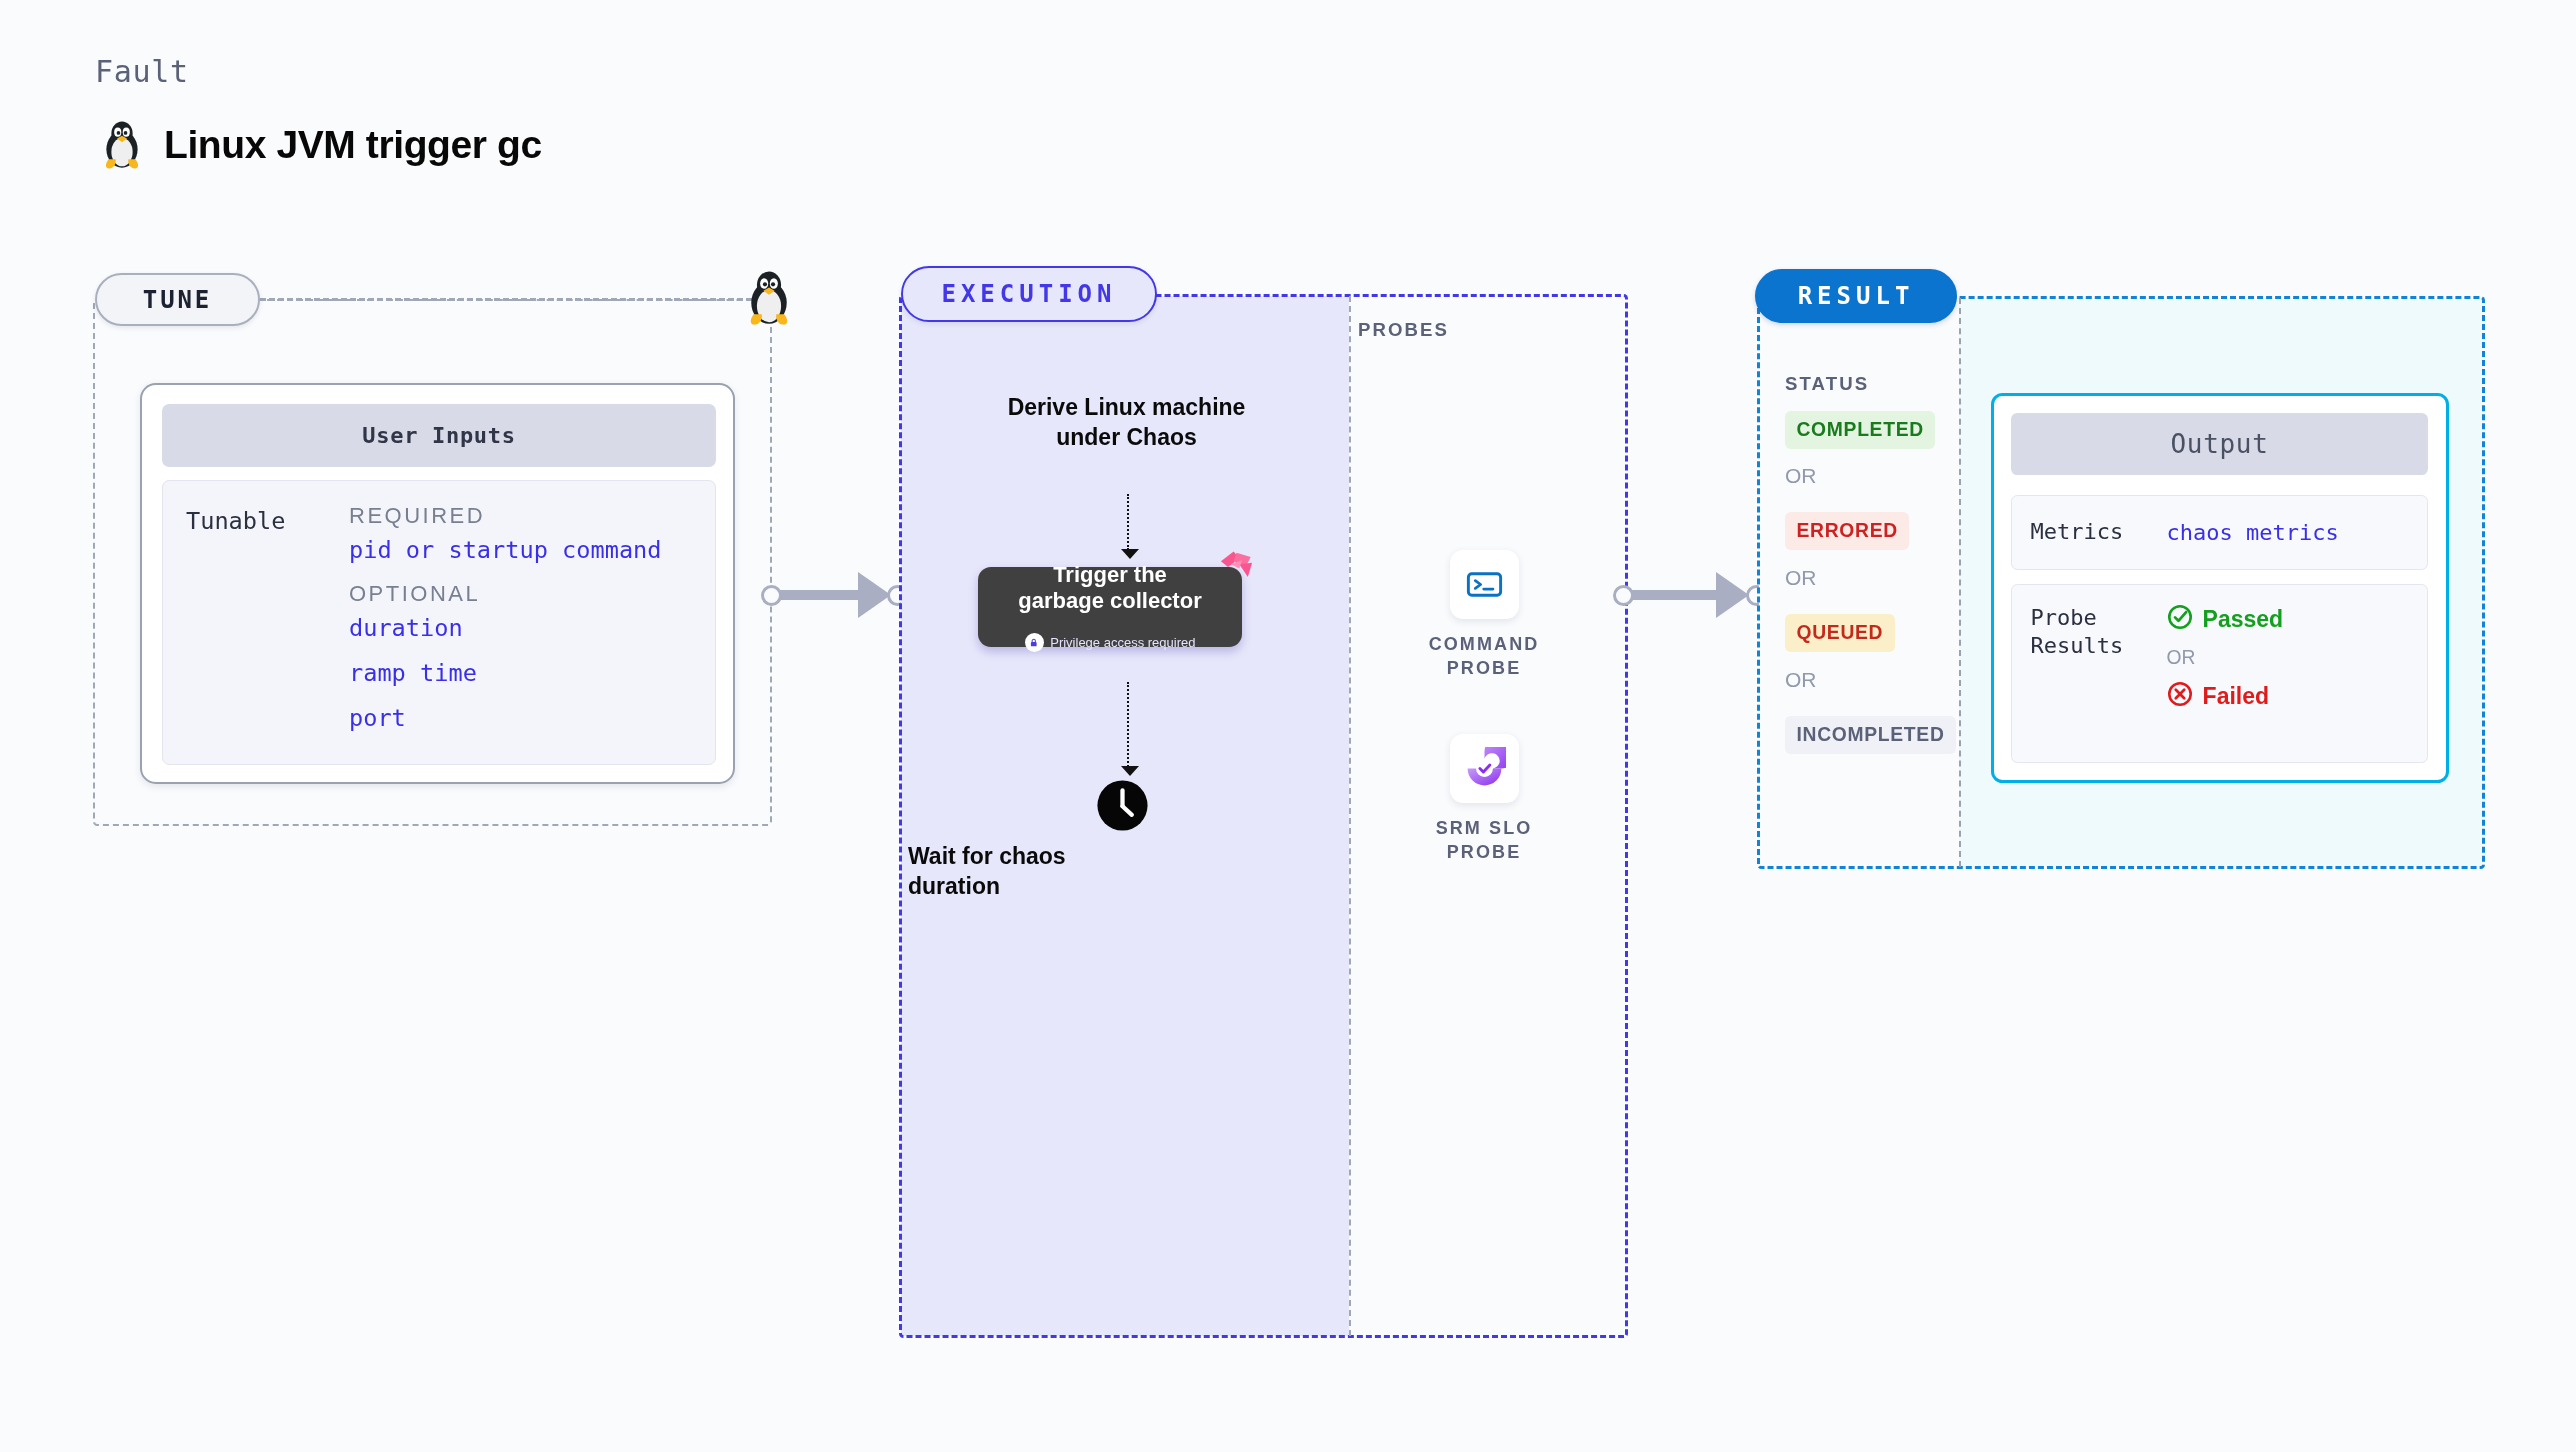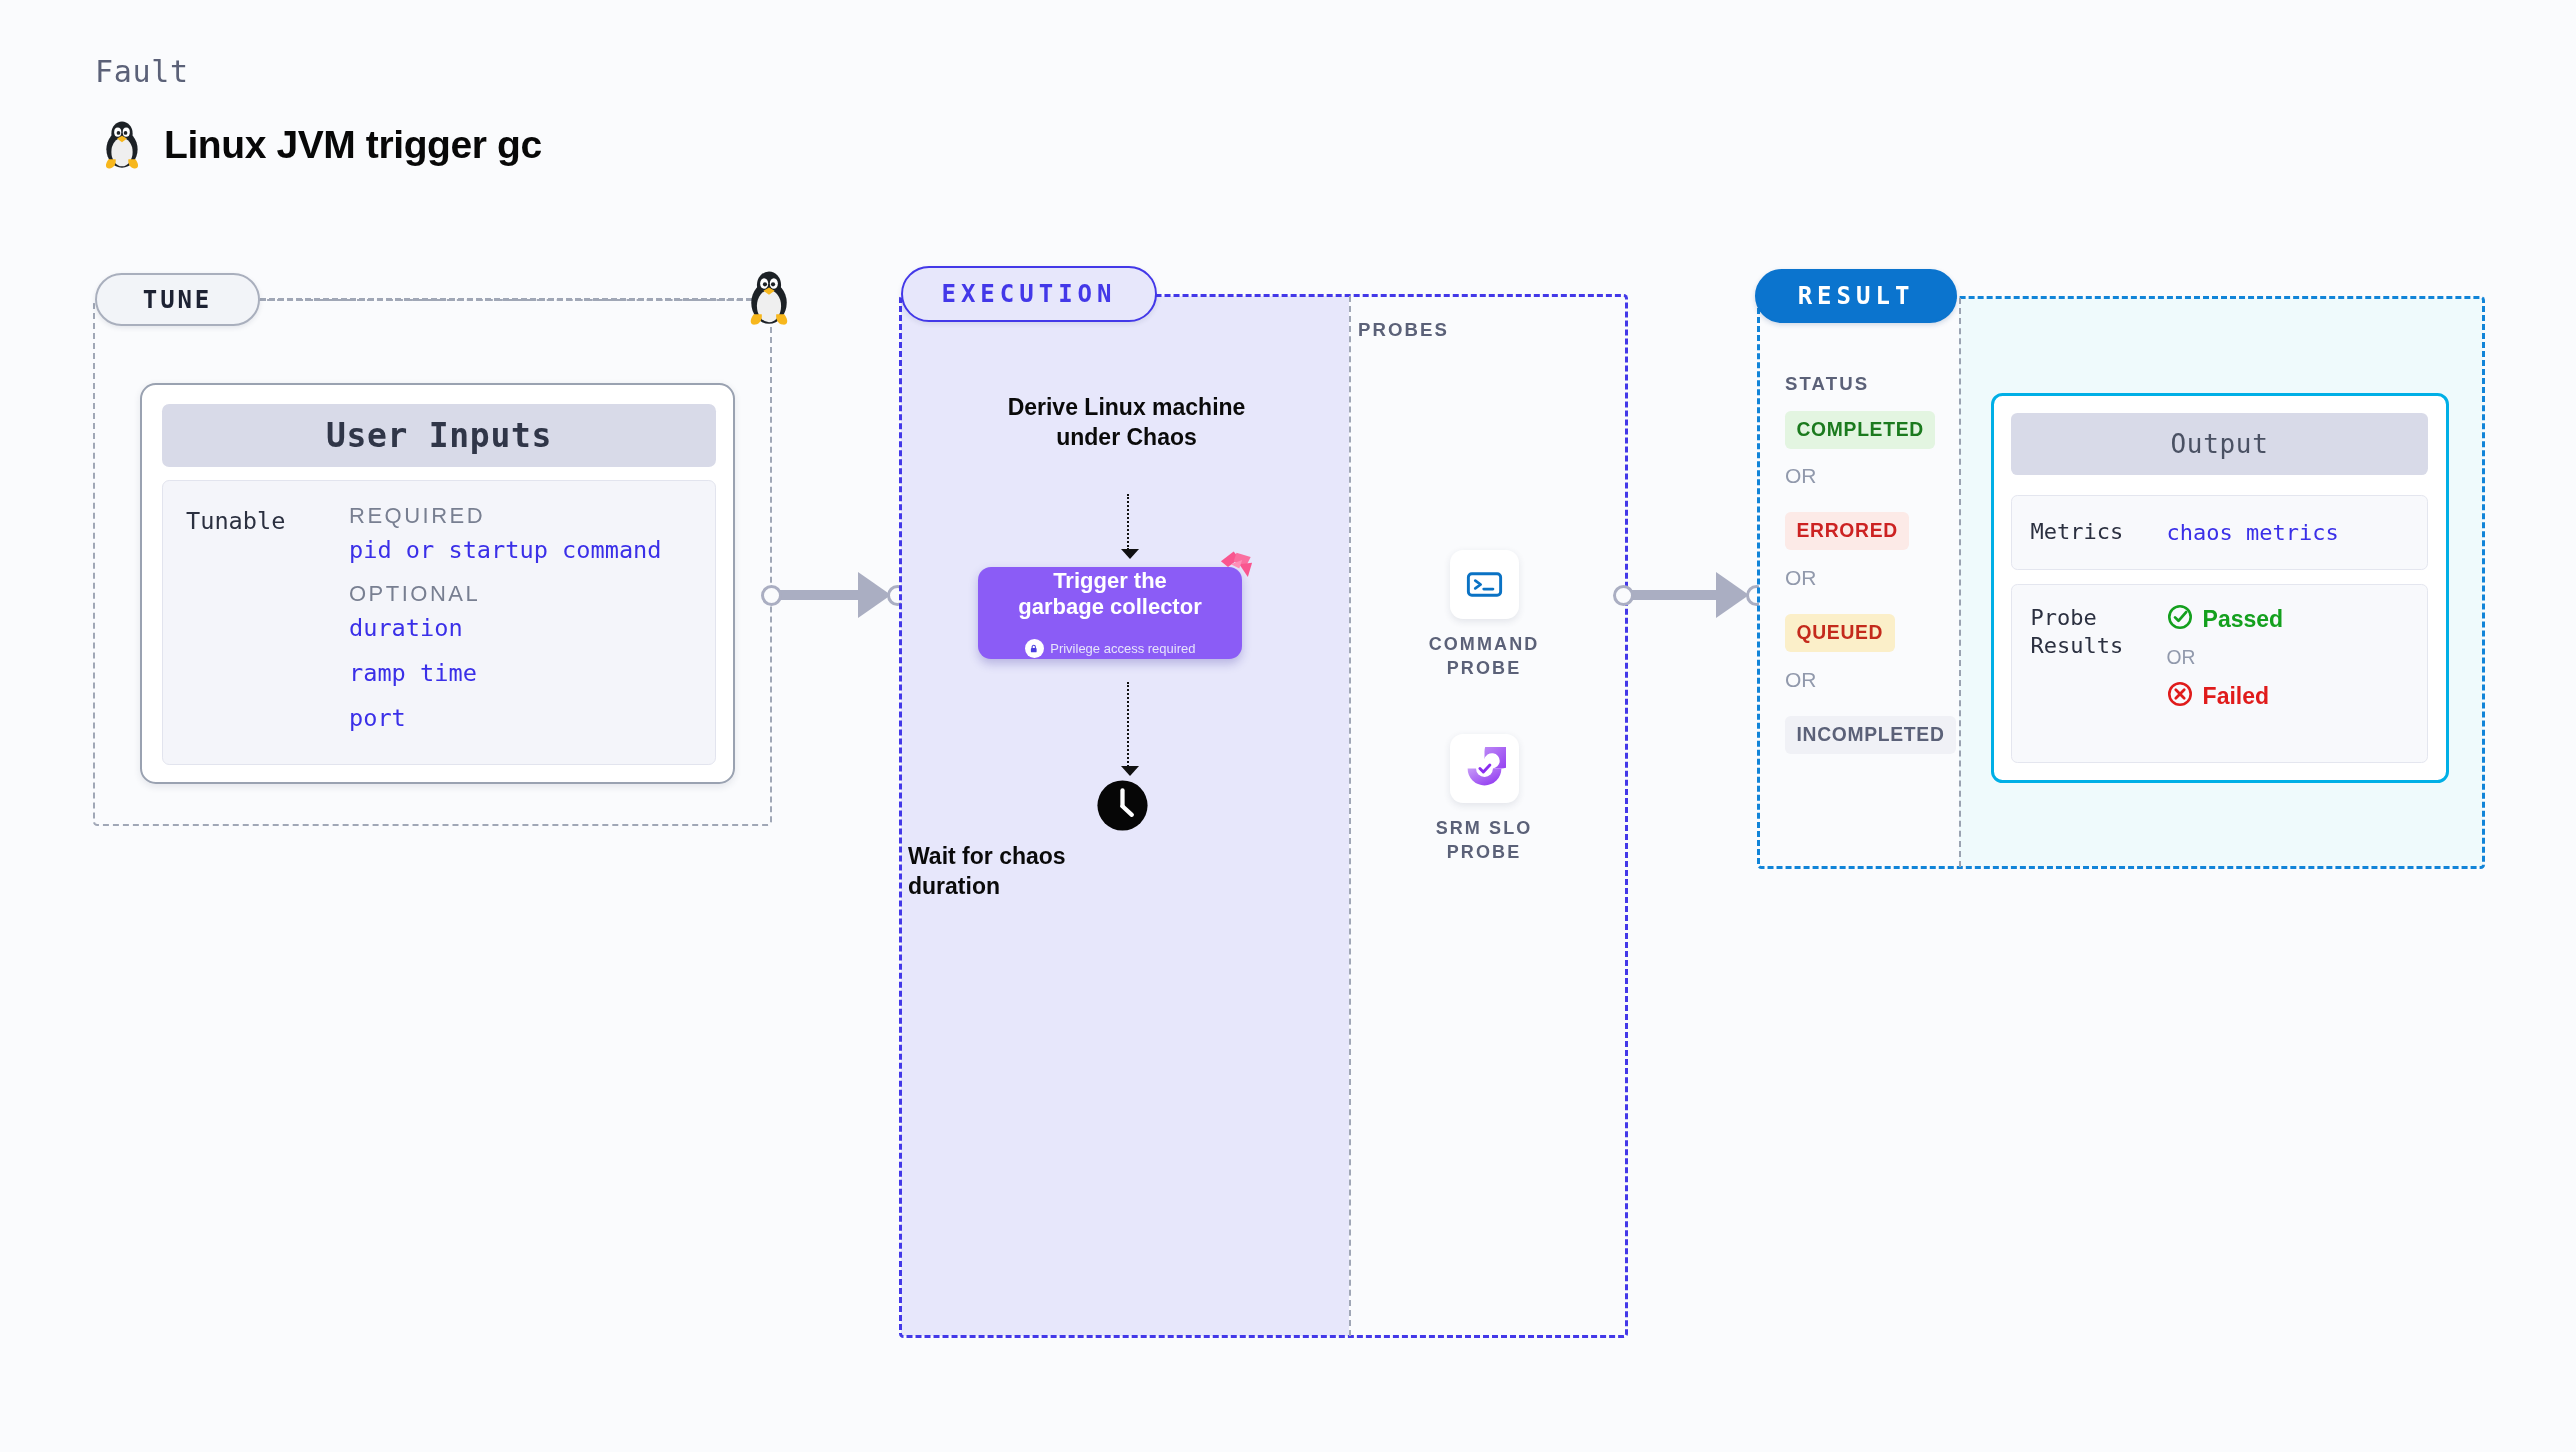--- a/index.html
+++ b/index.html
@@ -61,21 +61,21 @@
   .tune-card {
     position: absolute; left: 140px; top: 383px; width: 595px; height: 401px;
     background: #FFFFFF; border: 2.1px solid #9AA2B1; border-radius: 15.8px;
     box-shadow: 0 2.9px 7.2px rgba(40,50,80,.10);
   }
   .card-head {
     position: absolute; left: 20px; top: 18.6px; width: 554px; height: 63px;
     background: #D8DAE8; border-radius: 7.2px;
     display: flex; align-items: center; justify-content: center;
     font-family: "DejaVu Sans Mono", monospace;
-    font-size: 33px; font-weight: bold; color: #303648; letter-spacing: 0.7px;
+    font-size: 22px; font-weight: bold; color: #303648; letter-spacing: 0.7px;
   }
   .card-body {
     position: absolute; left: 20px; top: 95px; width: 554px; height: 285px;
     background: #F4F5FA; border: 1.4px solid #E2E4EE; border-radius: 7.2px;
     display: flex;
   }
   .tunable-label {
     padding: 26px 0 0 23px; width: 186px;
     font-family: "DejaVu Sans Mono", monospace;
     font-size: 23.6px; color: #2B3040;
@@ -118,22 +118,22 @@
   }
   .dotted-arrow {
     position: absolute; width: 0; height: 56px; border-left: 2.9px dotted #111;
   }
   .dotted-arrow::after {
     content: ''; position: absolute; left: -7.9px; bottom: -9.3px;
     border-left: 9.3px solid transparent; border-right: 9.3px solid transparent;
     border-top: 10.7px solid #111;
   }
   .blue-card {
-    position: absolute; left: 978px; top: 567px; width: 264px; height: 92px;
-    background: #8b5cf6; border-radius: 13px;
+    position: absolute; left: 978px; top: 567px; width: 264px; height: 80px;
+    background: #404040; border-radius: 13px;
     box-shadow: 0 4.3px 10px rgba(50,40,160,.25);
     display: flex; flex-direction: column; align-items: center; justify-content: center;
   }
   .blue-card-title {
     font-size: 22px; font-weight: bold; color: #fff; text-align: center; line-height: 1.22;
   }
   .blue-card-sub {
     margin-top: 18px; display: flex; align-items: center; gap: 6.4px;
     font-size: 13px; color: #E6E4FB;
   }

